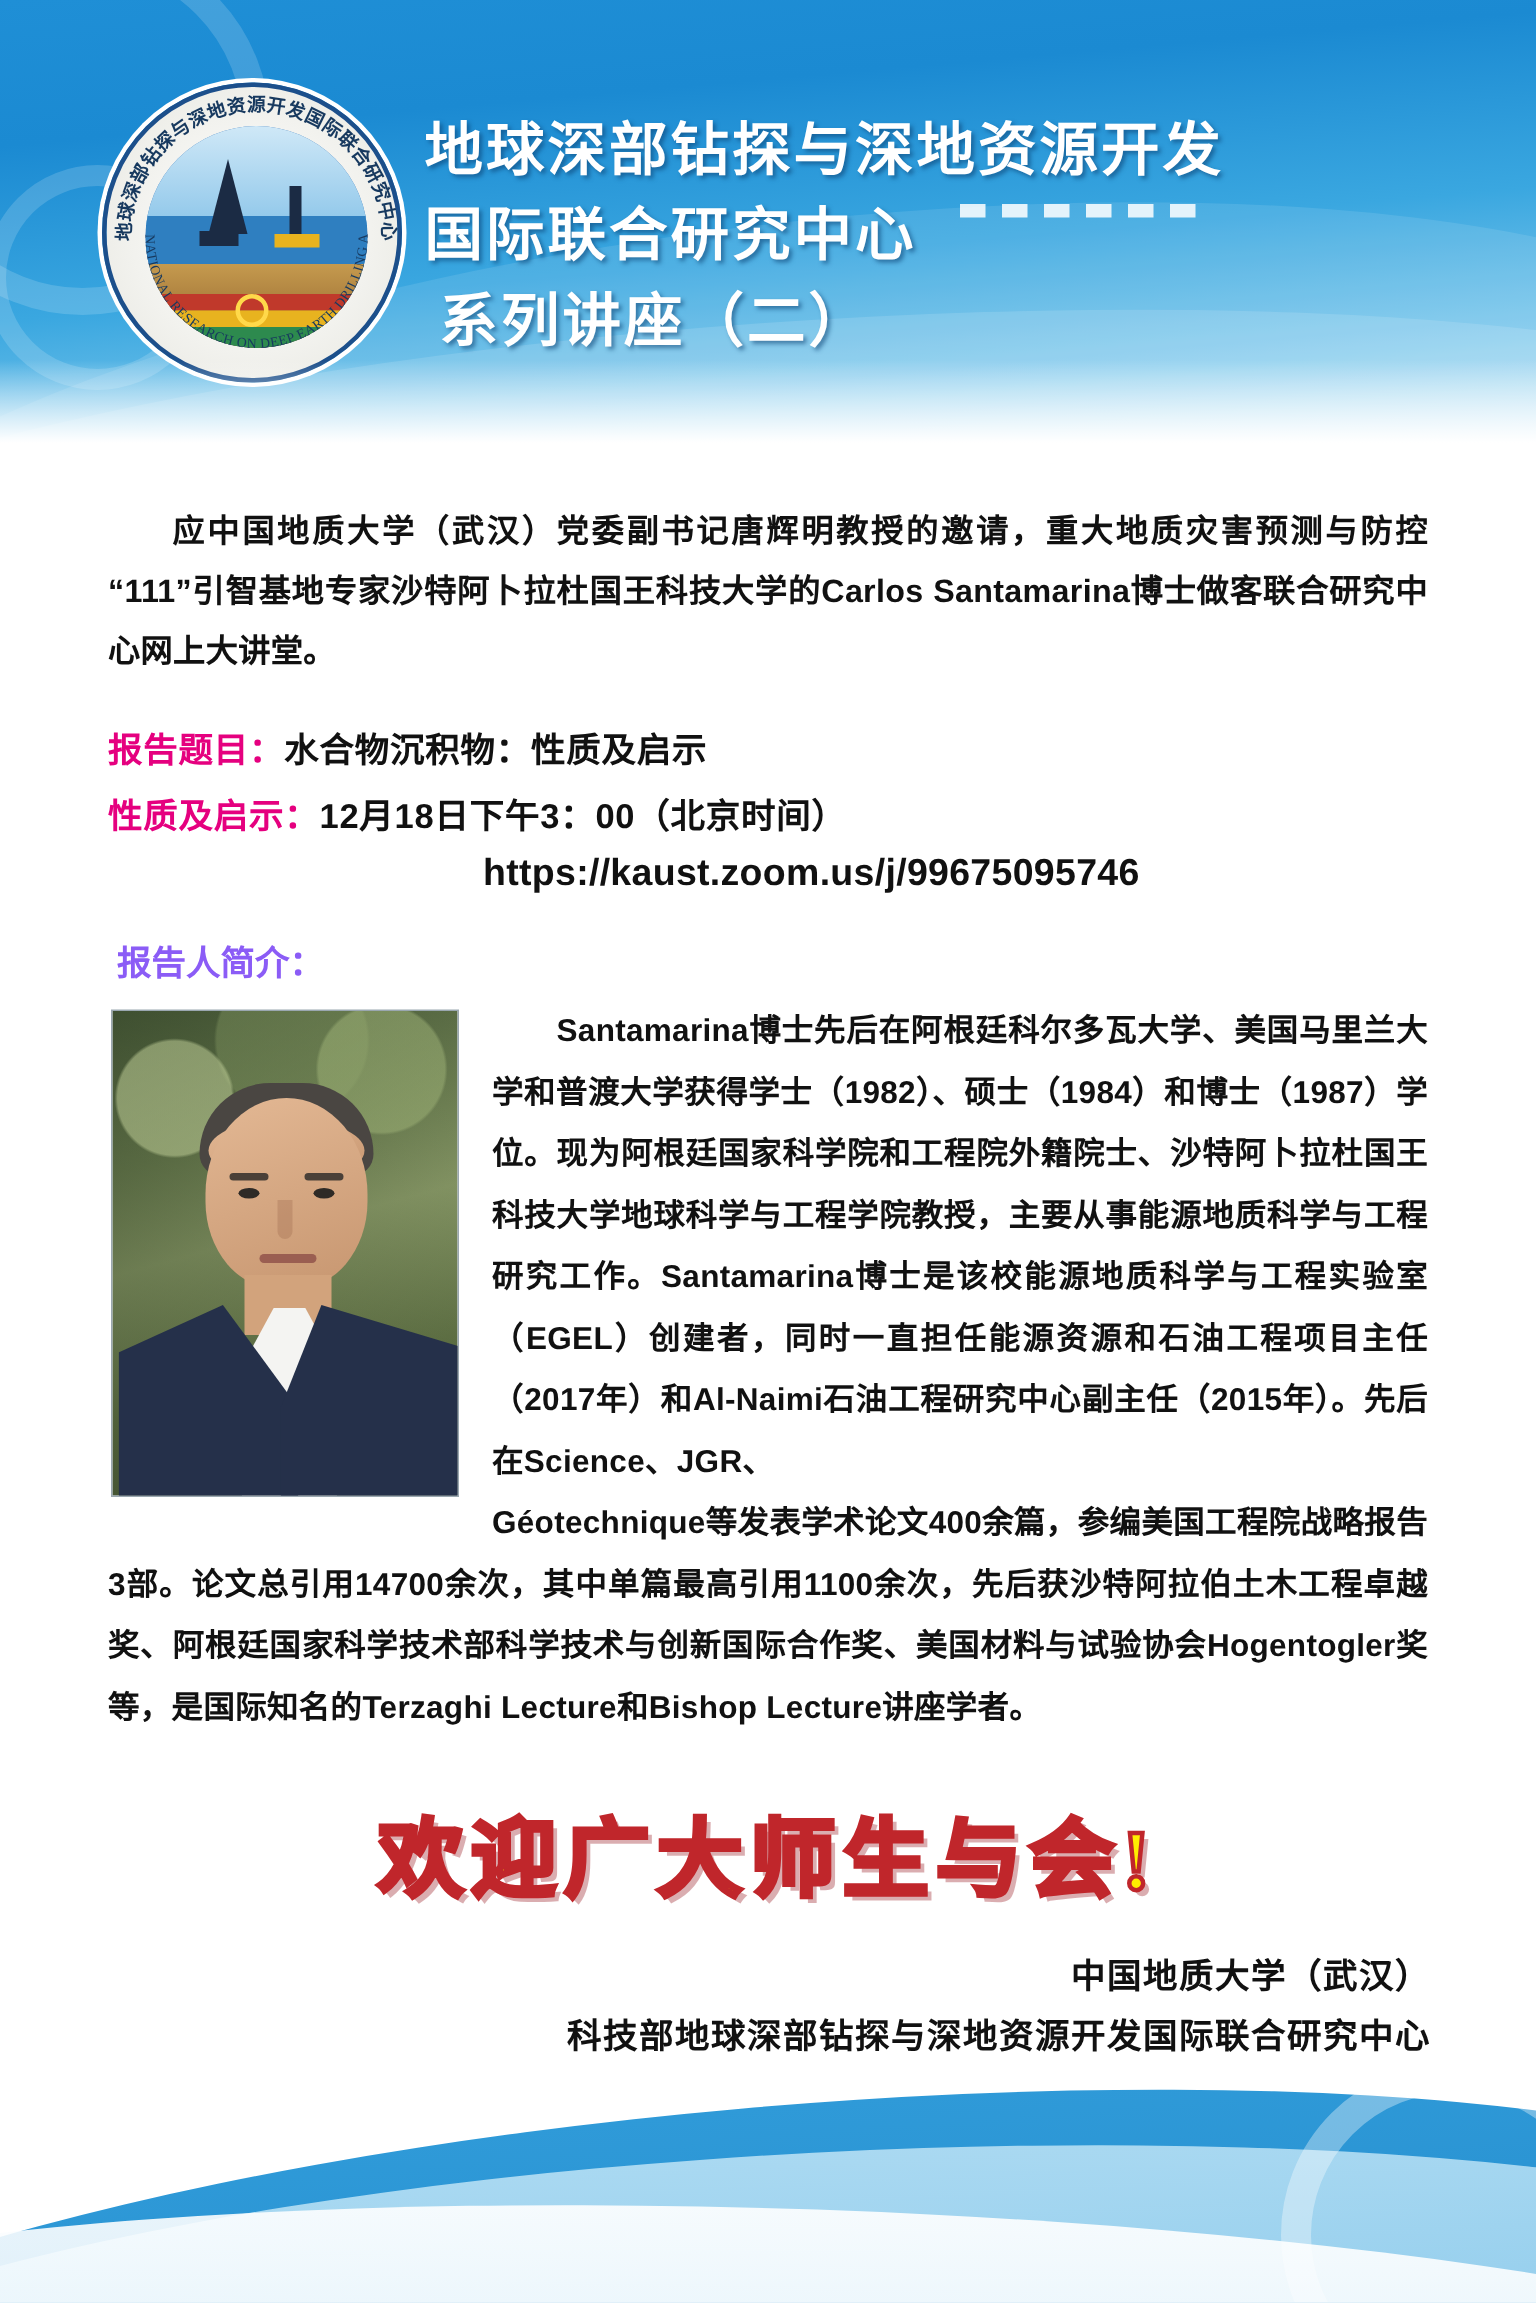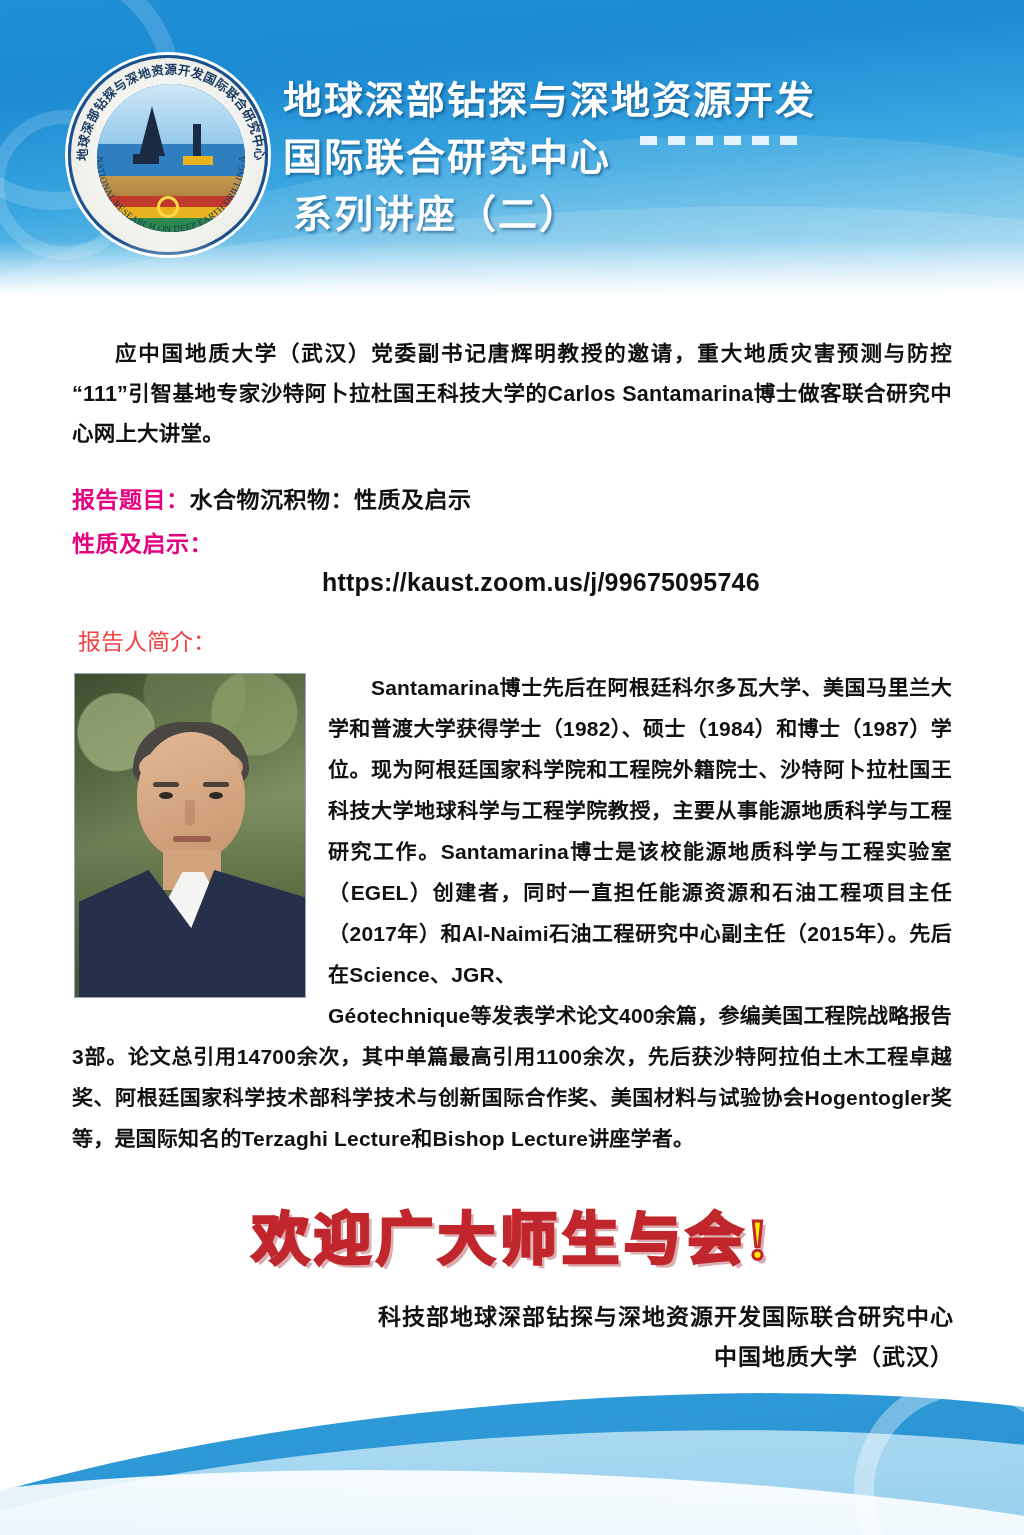--- a/index.html
+++ b/index.html
@@ -109,21 +109,21 @@
     text-indent:43px;
     letter-spacing:0.2px;
   }
 
   .info { margin:24px 0 0 72px; }
   .info-row { display:flex; align-items:baseline; line-height:44px; white-space:nowrap; }
   .info-label { color:#e5007f; font-size:23px; font-weight:bold; letter-spacing:0.5px; }
   .info-val { color:#111111; font-size:23px; font-weight:bold; letter-spacing:0.5px; }
   .zoom-link { margin:2px 0 0 250px; font-size:25px; font-weight:bold; color:#111111; letter-spacing:0.2px; }
 
-  .bio-head { margin:26px 0 0 78px; color:#ef4444; font-size:23px; font-weight:normal; }
+  .bio-head { margin:26px 0 0 78px; color:#8b5cf6; font-size:23px; font-weight:bold; }
 
   .bio-wrap { margin:10px 72px 0 72px; }
   .portrait {
     float:left;
     width:232px; height:325px;
     margin:6px 22px 6px 2px;
     border:1px solid #9aa7b0;
     background:linear-gradient(165deg,#4a5c3a 0%,#6d7f52 28%,#8a9a68 46%,#5f7044 72%,#3f4c30 100%);
     position:relative; overflow:hidden;
   }
@@ -280,20 +280,21 @@
 
     <p class="intro">应中国地质大学（武汉）党委副书记唐辉明教授的邀请，重大地质灾害预测与防控“111”引智基地专家沙特阿卜拉杜国王科技大学的Carlos Santamarina博士做客联合研究中心网上大讲堂。</p>
 
     <div class="info">
       <div class="info-row">
         <span class="info-label">报告题目：</span>
         <span class="info-val">水合物沉积物：性质及启示</span>
       </div>
       <div class="info-row">
         <span class="info-label">性质及启示：</span>
+        <span class="info-val">12月18日下午3：00（北京时间）</span>
       </div>
       <div class="zoom-link">https://kaust.zoom.us/j/99675095746</div>
     </div>
 
     <div class="bio-head">报告人简介：</div>
 
     <div class="bio-wrap clearfix">
       <div class="portrait">
         <div class="p-trees"></div>
         <div class="p-hair"></div>
@@ -309,22 +310,22 @@
         <div class="p-jacketL"></div>
         <div class="p-jacketR"></div>
       </div>
       <p class="bio-text p1">Santamarina博士先后在阿根廷科尔多瓦大学、美国马里兰大学和普渡大学获得学士（1982）、硕士（1984）和博士（1987）学位。现为阿根廷国家科学院和工程院外籍院士、沙特阿卜拉杜国王科技大学地球科学与工程学院教授，主要从事能源地质科学与工程研究工作。Santamarina博士是该校能源地质科学与工程实验室（EGEL）创建者，同时一直担任能源资源和石油工程项目主任（2017年）和Al-Naimi石油工程研究中心副主任（2015年）。先后在Science、JGR、</p>
       <p class="bio-text p2">Géotechnique等发表学术论文400余篇，参编美国工程院战略报告3部。论文总引用14700余次，其中单篇最高引用1100余次，先后获沙特阿拉伯土木工程卓越奖、阿根廷国家科学技术部科学技术与创新国际合作奖、美国材料与试验协会Hogentogler奖等，是国际知名的Terzaghi Lecture和Bishop Lecture讲座学者。</p>
     </div>
 
     <div class="slogan">欢迎广大师生与会!</div>
 
     <div class="signature">
+      <div>中国地质大学（武汉）</div>
       <div>科技部地球深部钻探与深地资源开发国际联合研究中心</div>
-      <div>中国地质大学（武汉）</div>
     </div>
   </div>
 
   <div class="footer">
     <div class="f-wave1"></div>
     <div class="f-wave2"></div>
     <div class="f-wave3"></div>
     <div class="f-ring"></div>
   </div>
 

